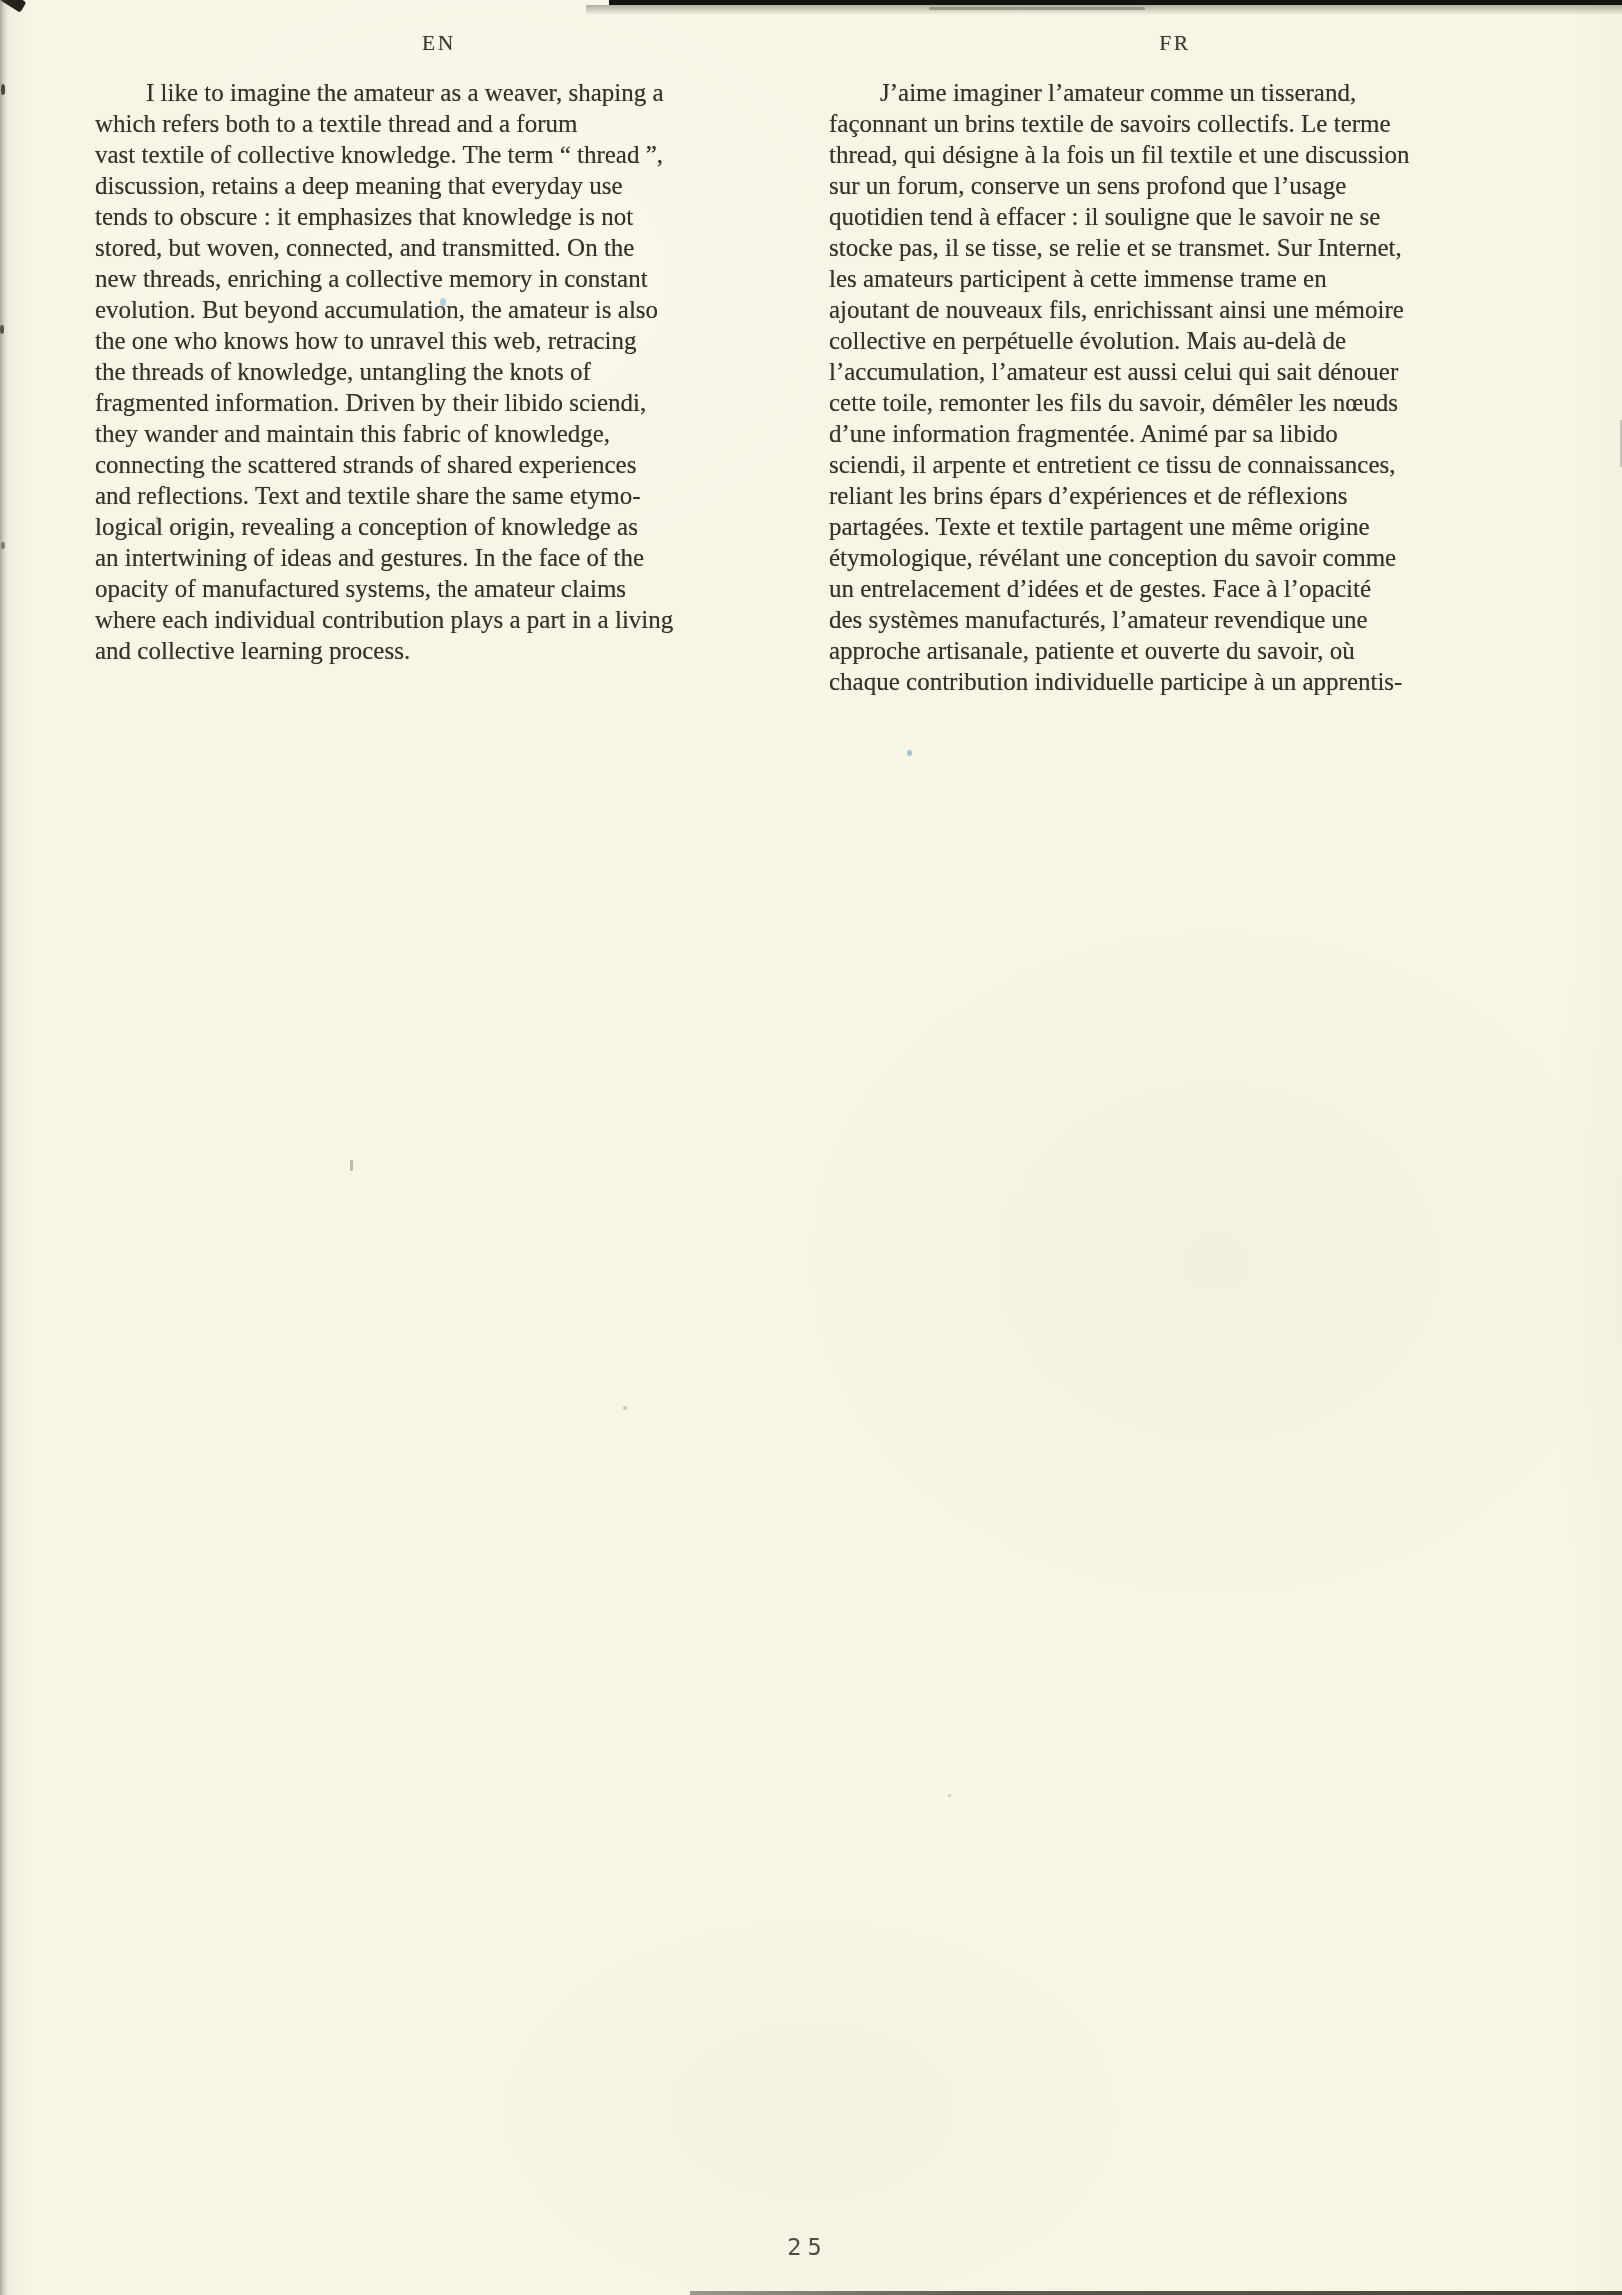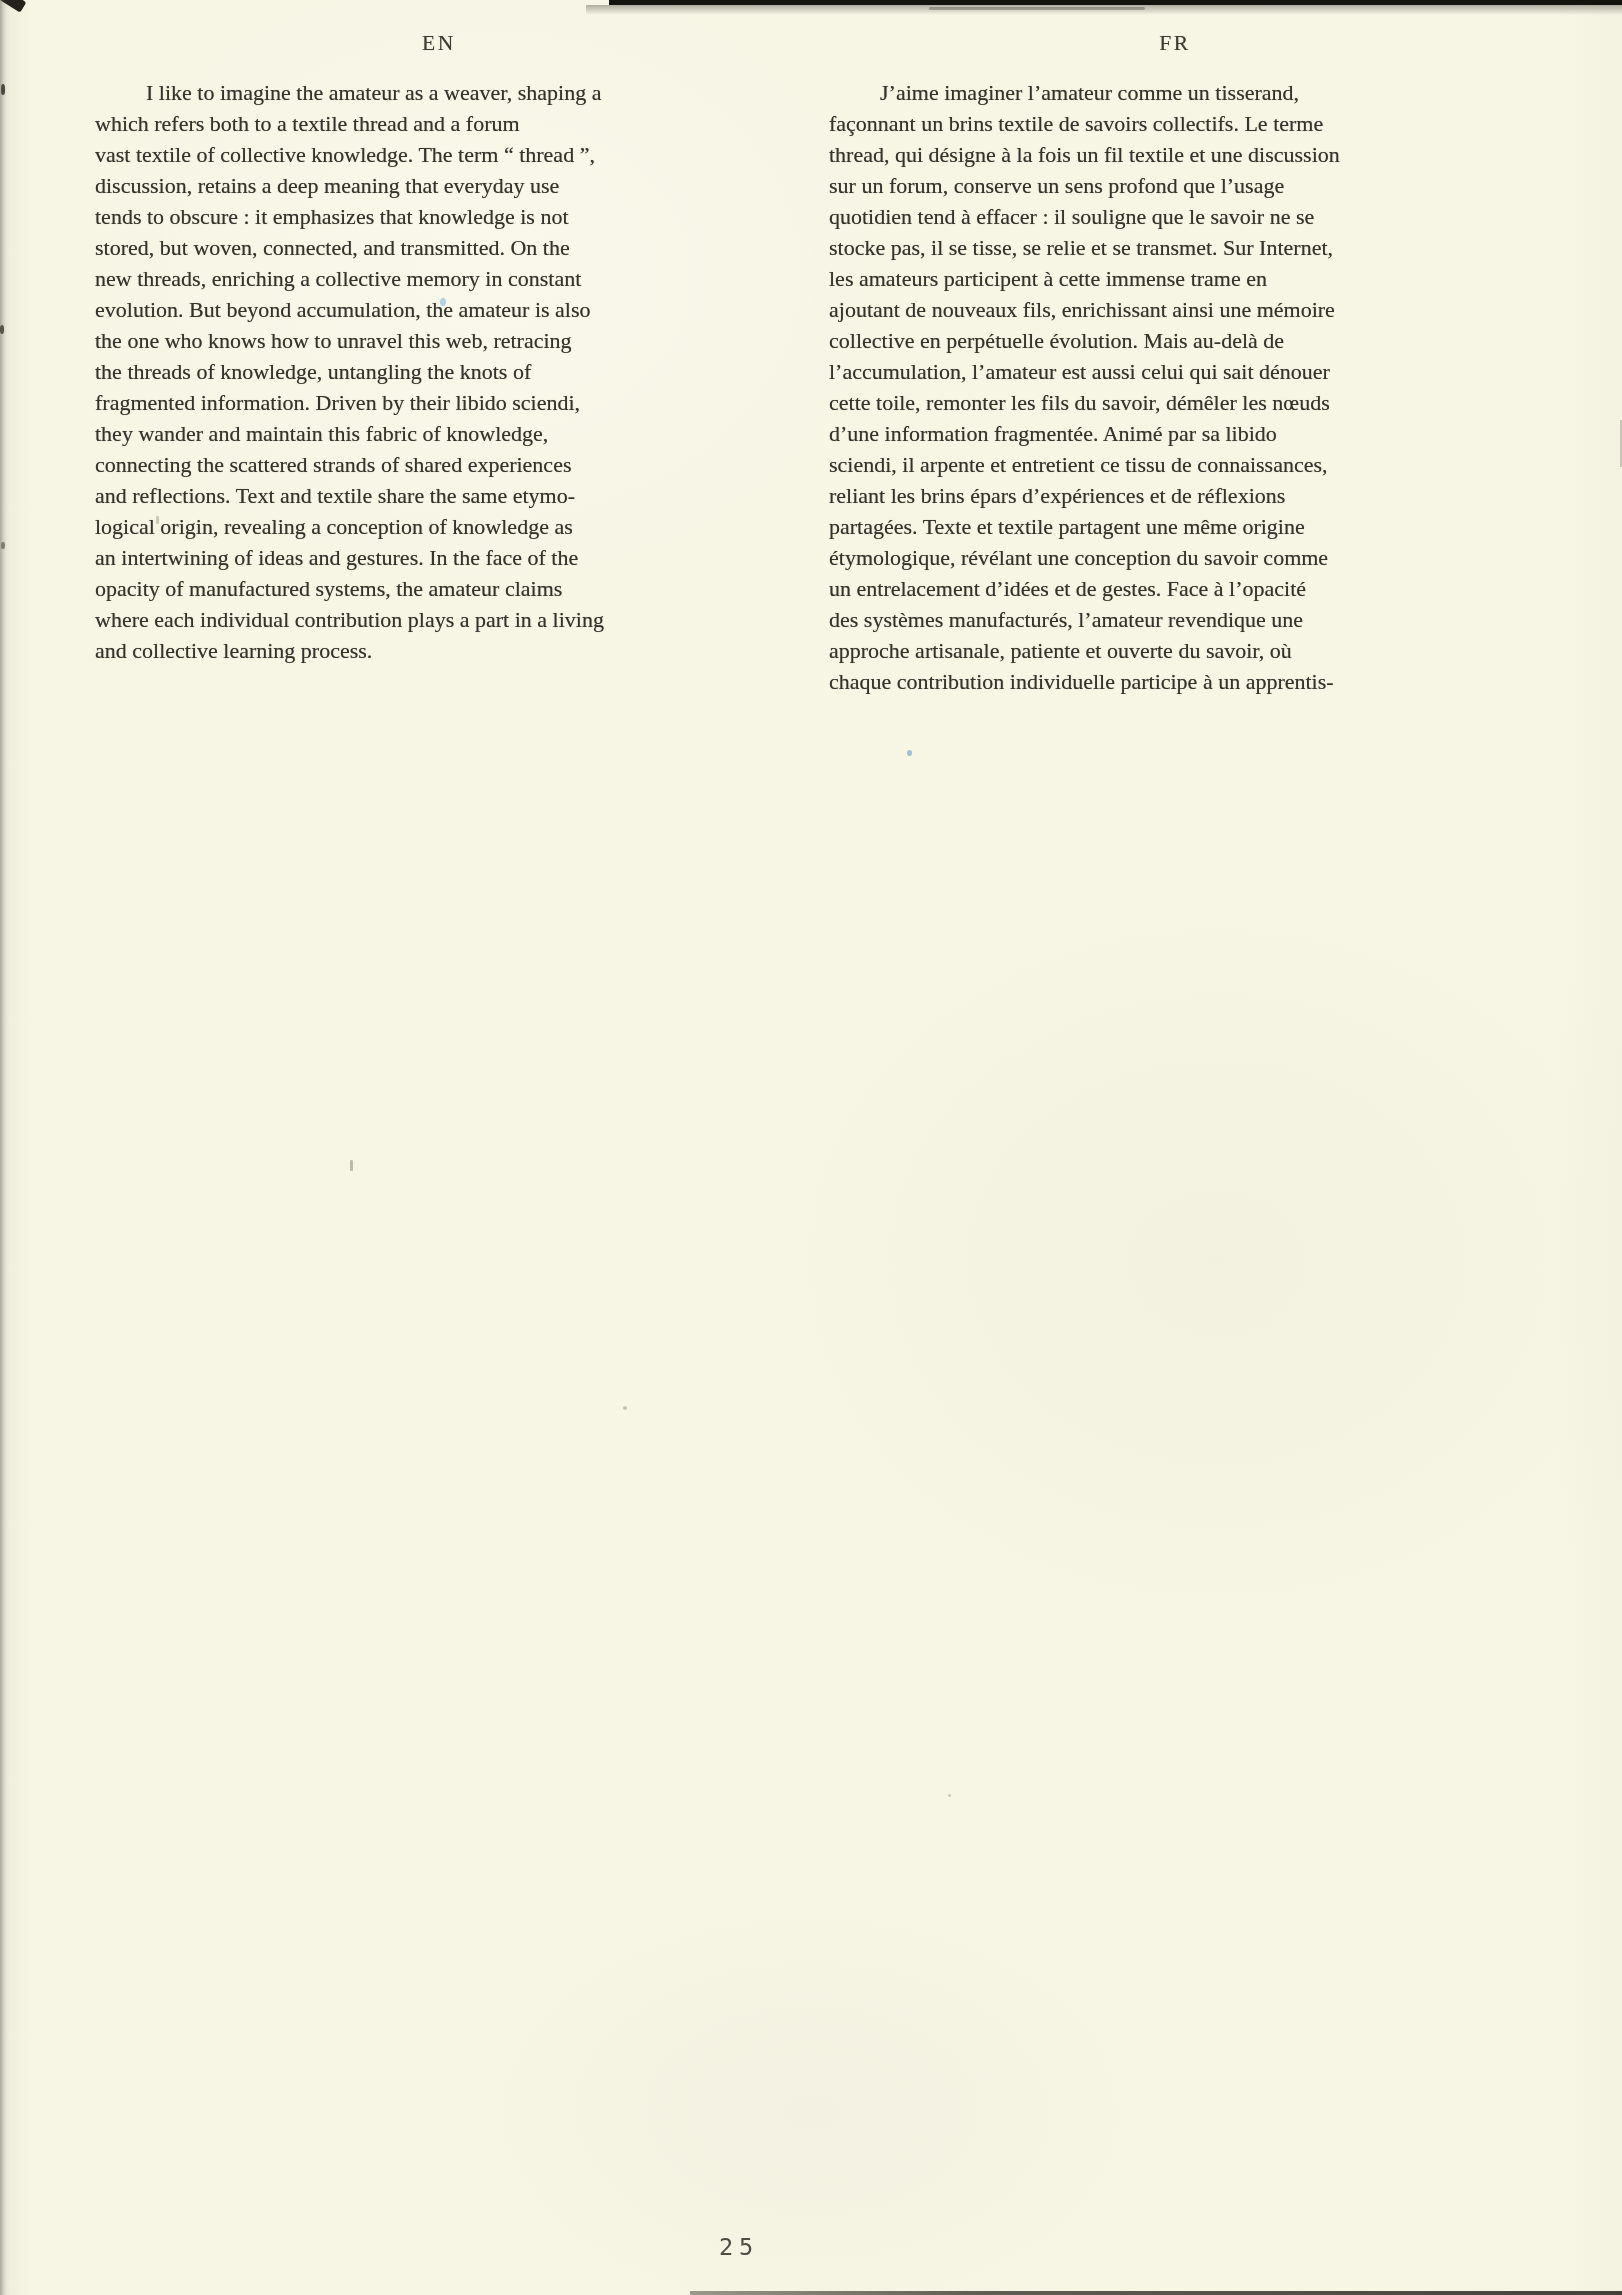--- a/index.html
+++ b/index.html
@@ -35,33 +35,34 @@
     font-size:21.6px;
     line-height:26px;
     letter-spacing:2.6px;
     text-align:center;
     color:#3e3d35;
     text-shadow:0 0 0.7px rgba(62,61,53,0.5);
   }
 
   .col-body {
     margin-top:21px;
-    font-size:22px;
+    font-size:25px;
     line-height:31px;
     text-shadow:0 0 0.7px rgba(52,51,44,0.55);
   }
   .col-body .line { white-space:nowrap; }
   .col-body .line:first-child { padding-left:51px; }
 
   
   .page-number {
     position:absolute;
     top:2233px;
     left:713px;
     width:183px;
+    text-align:center;
     font-family:"DejaVu Sans Mono", monospace;
     font-size:23.6px;
     letter-spacing:5.9px;
     text-indent:5.9px;
     color:#4e4d44;
   }
 
   
   .artifact { position:absolute; pointer-events:none; }
   .top-edge-bar    { top:0; left:609px; right:0; height:5.2px; background:#14140f; }

